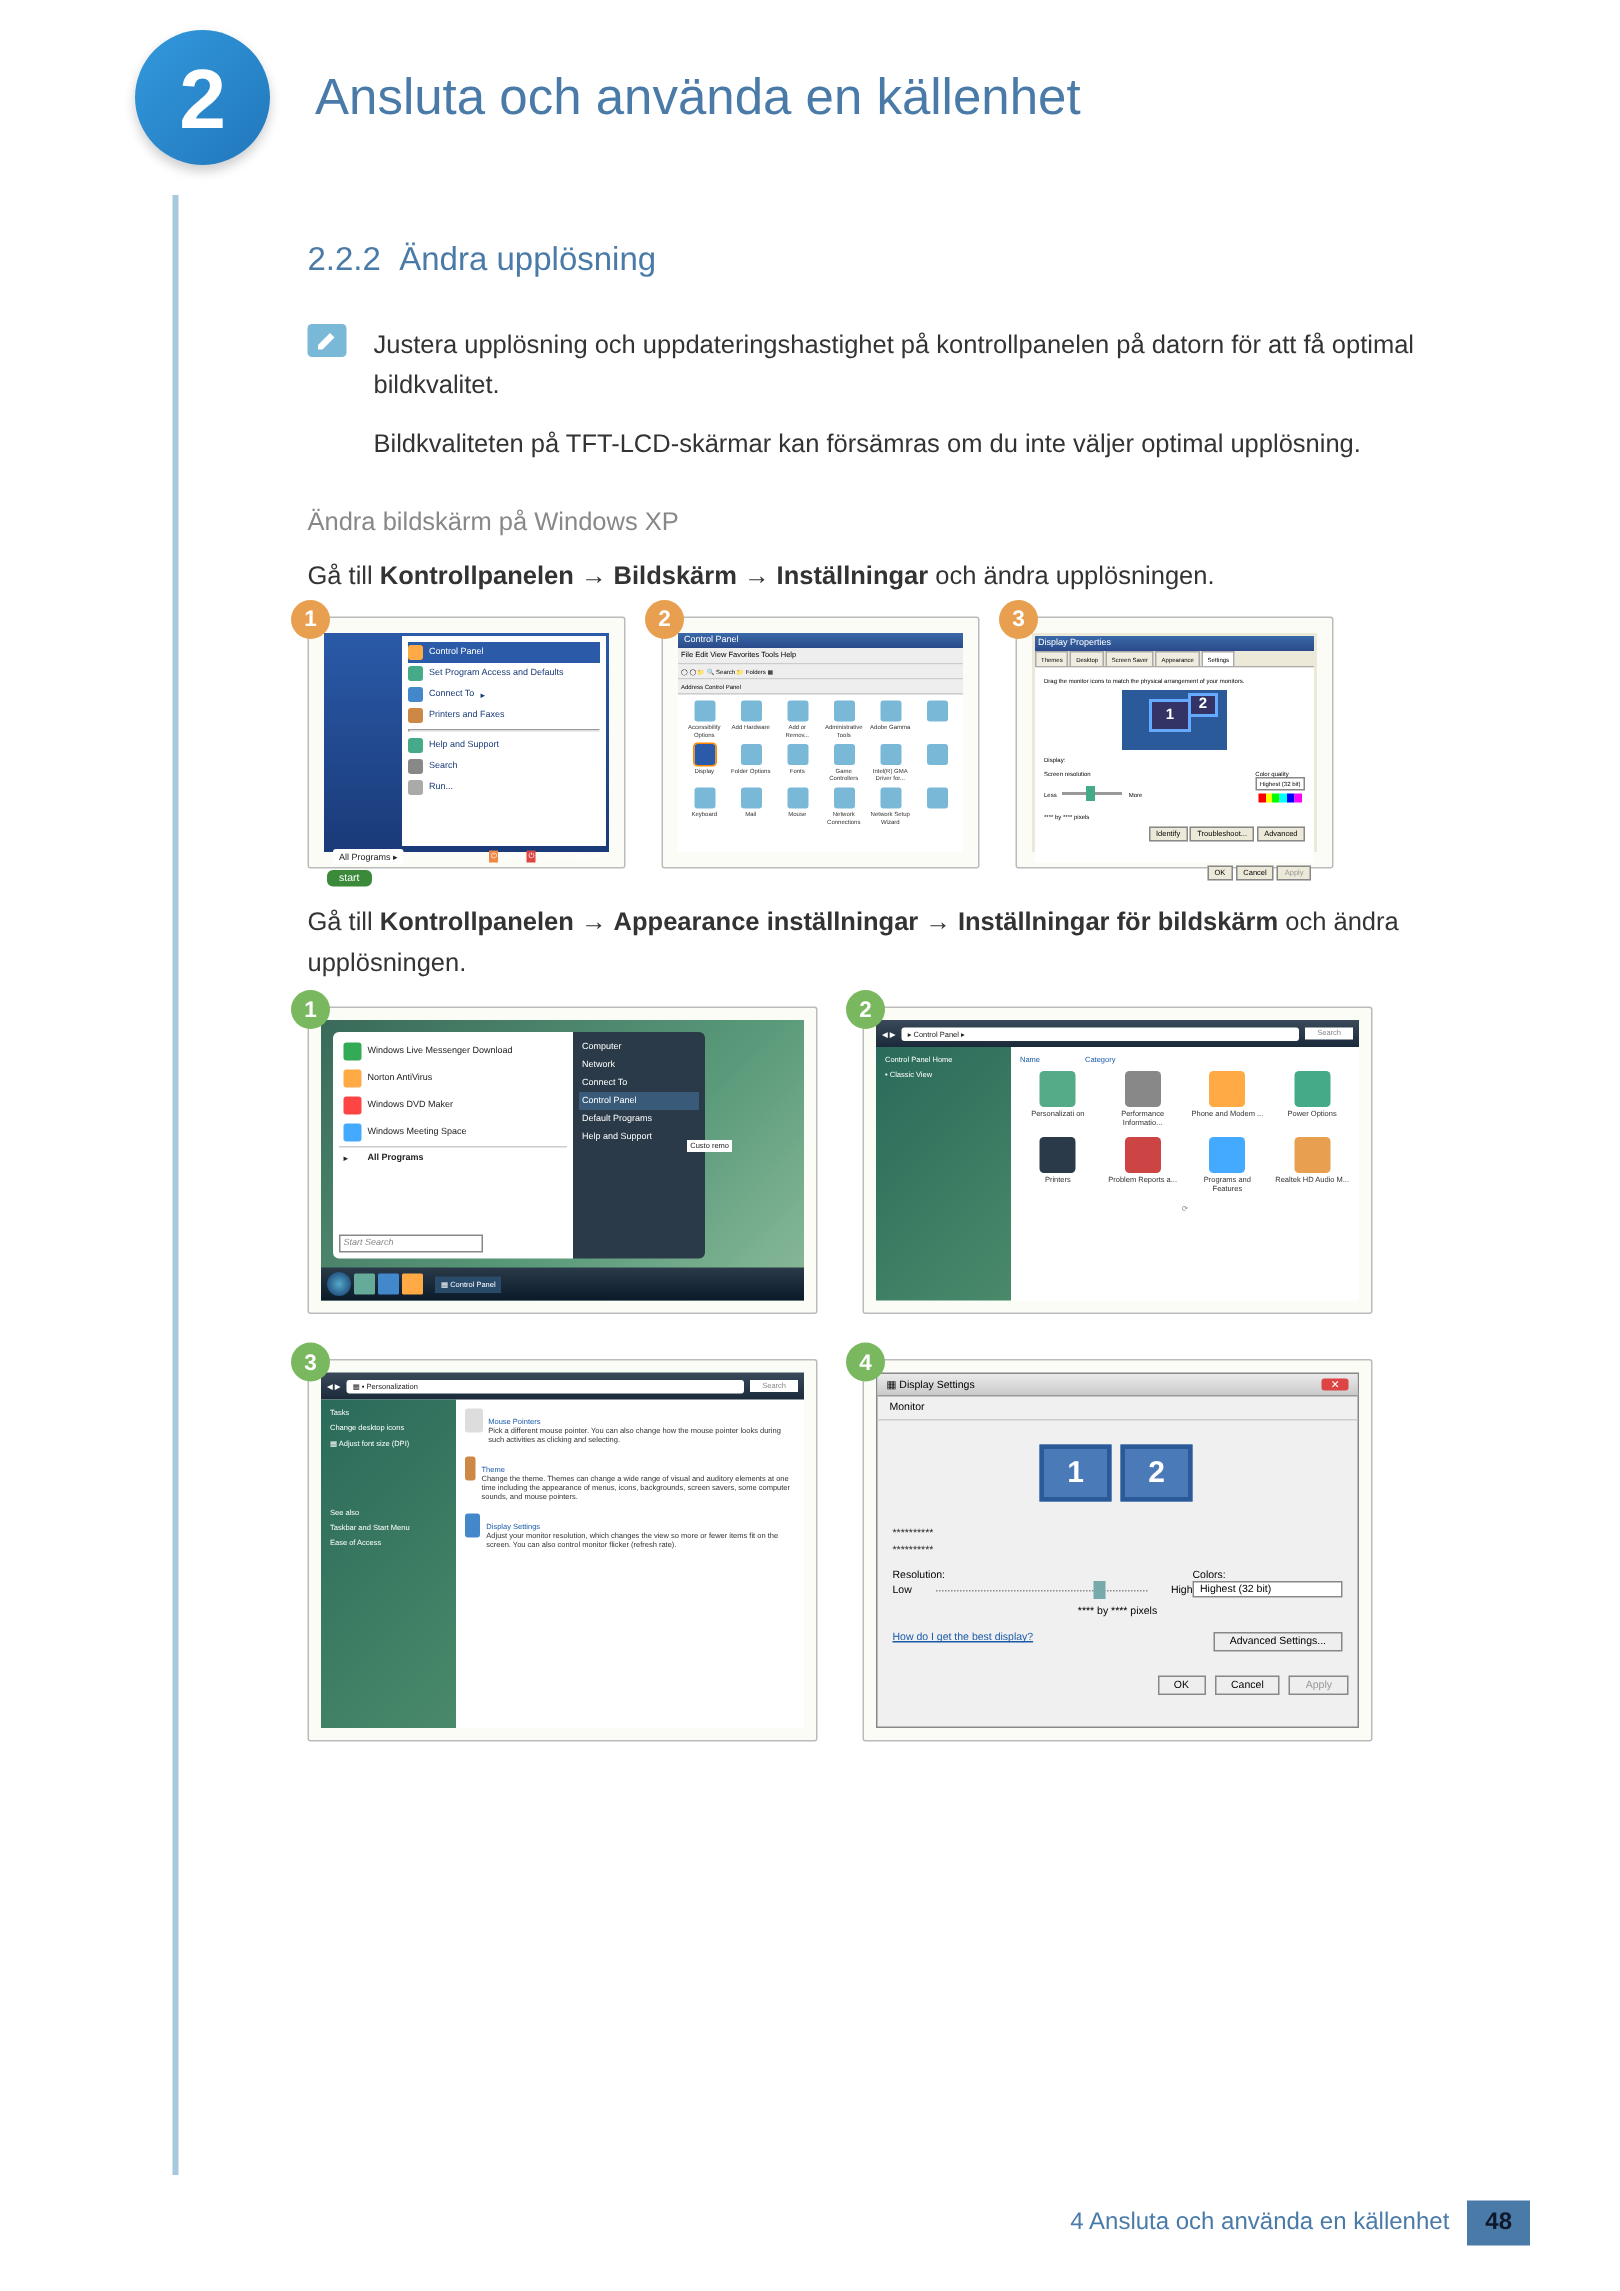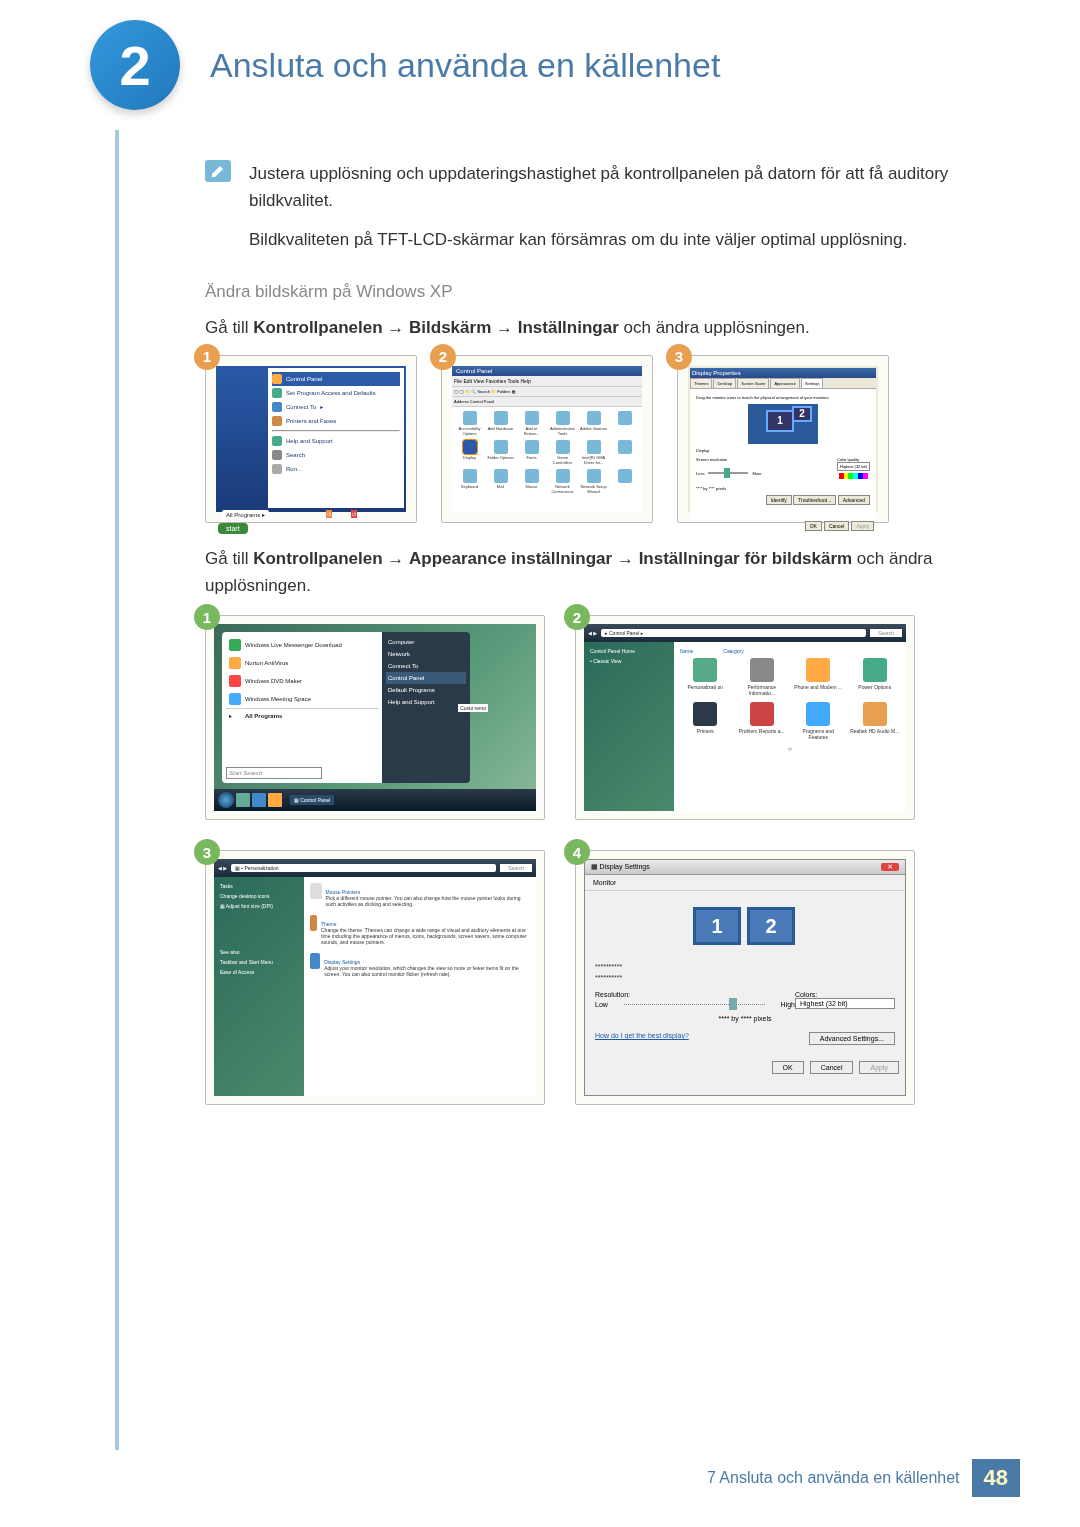--- a/index.html
+++ b/index.html
@@ -88,41 +88,44 @@
 .vm { position: absolute; background: #4a7ab8; color: #fff; border: 3px solid #2a5a98; font-size: 20px; font-weight: bold; display: flex; align-items: center; justify-content: center; }
 .vm1 { width: 48px; height: 38px; left: 18px; top: 4px; }
 .vm2 { width: 48px; height: 38px; left: 72px; top: 4px; }
 .vista-ds-row { margin: 4px 0; color: #333; }
 .vista-slider-line { height: 1px; border-bottom: 1px dotted #888; position: relative; margin: 6px 12px; }
 .vista-slider-thumb { width: 8px; height: 12px; background: #7aa; position: absolute; top: -6px; right: 28px; }
 .vista-ds-btns { display: flex; justify-content: flex-end; gap: 6px; padding: 6px; }
 .v-btn { background: #eee; border: 1px solid #888; padding: 2px 10px; }
 .footer { position: absolute; bottom: 30px; right: 60px; display: flex; align-items: center; gap: 12px; }
 .footer-text { color: #4a7ba8; font-size: 16px; }
-.footer-page { background: #4a7ba8; color: #fef9c3; font-size: 22px; font-weight: bold; padding: 6px 12px; }
+.footer-page { background: #4a7ba8; color: #0f172a; font-size: 16px; font-weight: bold; padding: 6px 12px; }
 </style>
 </head>
 <body>
 
 <div class="page">
   <div class="header">
     <div class="chapter-badge">2</div>
     <div class="chapter-title">Ansluta och använda en källenhet</div>
   </div>
   <div class="sidebar-line"></div>
 
   <div class="content">
+    <div class="section-title">
+      <span>2.2.2</span>&nbsp;&nbsp;<span>Ändra upplösning</span>
+    </div>
 
     <div class="info-row">
       <div class="info-icon">
         <svg viewBox="0 0 16 16">
             <path d="M2 11 L10 3 L13 6 L5 14 L2 14 Z" fill="#fff"></path>
           </svg>
       </div>
-      <div class="body-text">Justera upplösning och uppdateringshastighet på kontrollpanelen på datorn för att få auditory bildkvalitet.</div>
+      <div class="body-text">Justera upplösning och uppdateringshastighet på kontrollpanelen på datorn för att få optimal bildkvalitet.</div>
     </div>
     <div class="body-text" style="margin-left:44px;margin-bottom:20px">Bildkvaliteten på TFT-LCD-skärmar kan försämras om du inte väljer optimal upplösning.</div>
 
     <div class="subhead">Ändra bildskärm på Windows XP</div>
     <div class="body-text">
       <span>Gå till </span><b>Kontrollpanelen</b> → <b>Bildskärm</b> → <b>Inställningar</b><span> och ändra upplösningen.</span>
     </div>
 
     <div class="screenshot-row">
       <div class="screenshot-box xp-shot-1">
@@ -423,16 +426,16 @@
             <span class="v-btn">Cancel</span>
             <span class="v-btn" style="color:#999">Apply</span>
           </div>
         </div>
       </div>
     </div>
 
   </div>
 
   <div class="footer">
-    <div class="footer-text">7 Ansluta och använda en källenhet</div>
+    <div class="footer-text">4 Ansluta och använda en källenhet</div>
     <div class="footer-page">48</div>
   </div>
 </div>
 
 </body></html>

